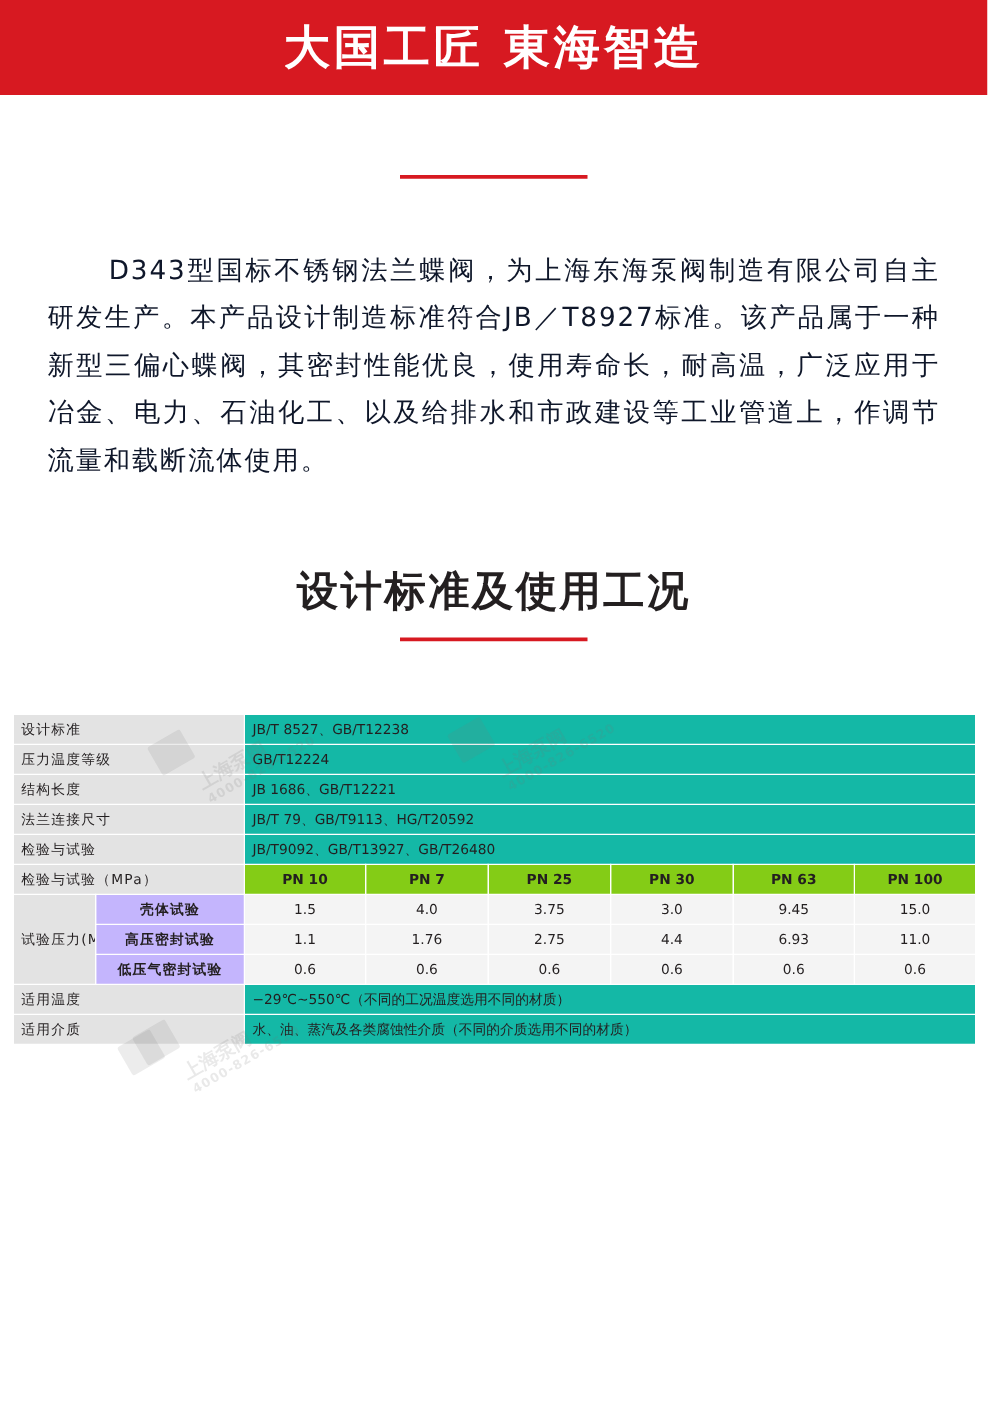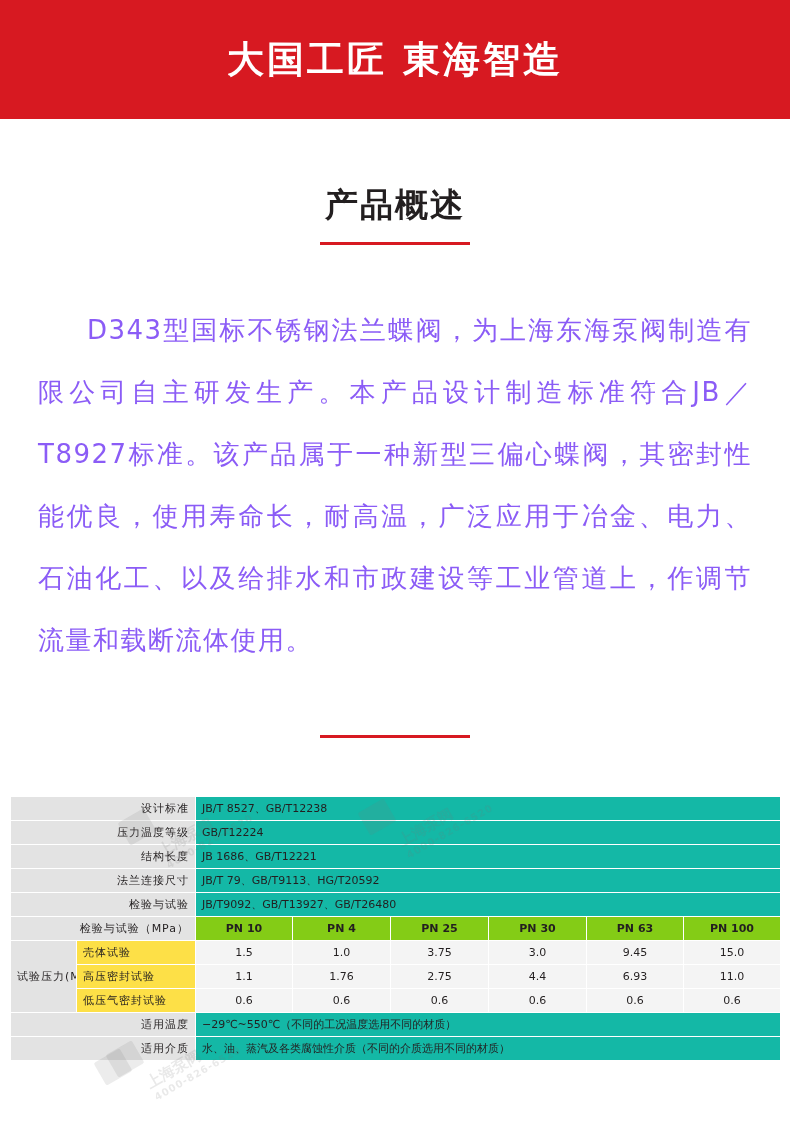--- a/index.html
+++ b/index.html
@@ -12,21 +12,21 @@
     background: #ffffff;
     font-family: "Liberation Sans", sans-serif;
     color: #231f20;
     overflow: hidden;
     position: relative;
   }
 
   
   .banner {
     width: 790px;
-    height: 119px;
+    height: 76px;
     background: #d71921;
     display: flex;
     align-items: center;
     justify-content: center;
     box-sizing: border-box;
   }
   .banner-title {
     color: #ffffff;
     font-size: 37px;
     font-weight: bold;
@@ -50,23 +50,23 @@
   .section-heading .underline {
     width: 150px;
     height: 3px;
     background: #d71921;
     margin: 14px auto 0 auto;
   }
 
   
   .intro {
     margin: 54px 38px 0 38px;
-    font-size: 26px;
-    line-height: 62px;
-    color: #8b5cf6;
+    font-size: 21px;
+    line-height: 38px;
+    color: #0f172a;
     text-align: justify;
     text-justify: inter-ideograph;
     text-indent: 49px;
     letter-spacing: 1.5px;
     font-family: "DejaVu Sans", "Liberation Sans", sans-serif;
   }
 
   
   .table-wrap {
     margin: 58px 10px 0 10px;
@@ -83,27 +83,28 @@
     border: 1px solid #ffffff;
     height: 23px;
     padding: 0 6px;
     color: #231f20;
     vertical-align: middle;
     overflow: hidden;
     white-space: nowrap;
   }
   td.lbl {
     background: #e3e3e3;
-    text-align: right;
-    letter-spacing: 1px;
-  }
-  td.lbl2 {
-    background: #fde047;
     text-align: left;
     letter-spacing: 1px;
+  }
+  td.lbl2 {
+    background: #c4b5fd;
+    text-align: center;
+    letter-spacing: 1px;
+    font-weight: bold;
   }
   td.val {
     background: #14b8a6;
     text-align: left;
     padding-left: 10px;
   }
   td.valc {
     background: #f4f4f4;
     text-align: center;
     margin-top: 40px;
@@ -144,27 +145,27 @@
   }
 </style>
 </head>
 <body>
 
 <div class="banner">
   <div class="banner-title">大国工匠  東海智造</div>
 </div>
 
 <div class="section-heading">
-  <div class="htext">产品概述</div>
   <div class="underline"></div>
 </div>
 
 <div class="intro">D343型国标不锈钢法兰蝶阀，为上海东海泵阀制造有限公司自主研发生产。本产品设计制造标准符合JB／T8927标准。该产品属于一种新型三偏心蝶阀，其密封性能优良，使用寿命长，耐高温，广泛应用于冶金、电力、石油化工、以及给排水和市政建设等工业管道上，作调节流量和载断流体使用。</div>
 
 <div class="section-heading">
+  <div class="htext">设计标准及使用工况</div>
   <div class="underline"></div>
 </div>
 
 <div class="table-wrap">
 
   <div class="wm-logo" style="left:112px; top:18px;"></div>
   <div class="wm" style="left:146px; top:22px;">
     <span>上海泵阀</span>
     <span class="wm-phone">4000-826-6520</span>
   </div>
@@ -210,32 +211,32 @@
         <td class="val" colspan="6">JB/T 79、GB/T9113、HG/T20592</td>
       </tr>
       <tr>
         <td class="lbl" colspan="2">检验与试验</td>
         <td class="val" colspan="6">JB/T9092、GB/T13927、GB/T26480</td>
       </tr>
 
       <tr>
         <td class="lbl" colspan="2">检验与试验（MPa）</td>
         <td class="hdr">PN 10</td>
-        <td class="hdr">PN 4</td>
+        <td class="hdr">PN 7</td>
         <td class="hdr">PN 25</td>
         <td class="hdr">PN 30</td>
         <td class="hdr">PN 63</td>
         <td class="hdr">PN 100</td>
       </tr>
 
       <tr>
         <td class="lbl" rowspan="3">试验压力(MPa)</td>
         <td class="lbl2">壳体试验</td>
         <td class="valc">1.5</td>
-        <td class="valc">1.0</td>
+        <td class="valc">4.0</td>
         <td class="valc">3.75</td>
         <td class="valc">3.0</td>
         <td class="valc">9.45</td>
         <td class="valc">15.0</td>
       </tr>
 
       <tr>
         <td class="lbl2">高压密封试验</td>
         <td class="valc">1.1</td>
         <td class="valc">1.76</td>

